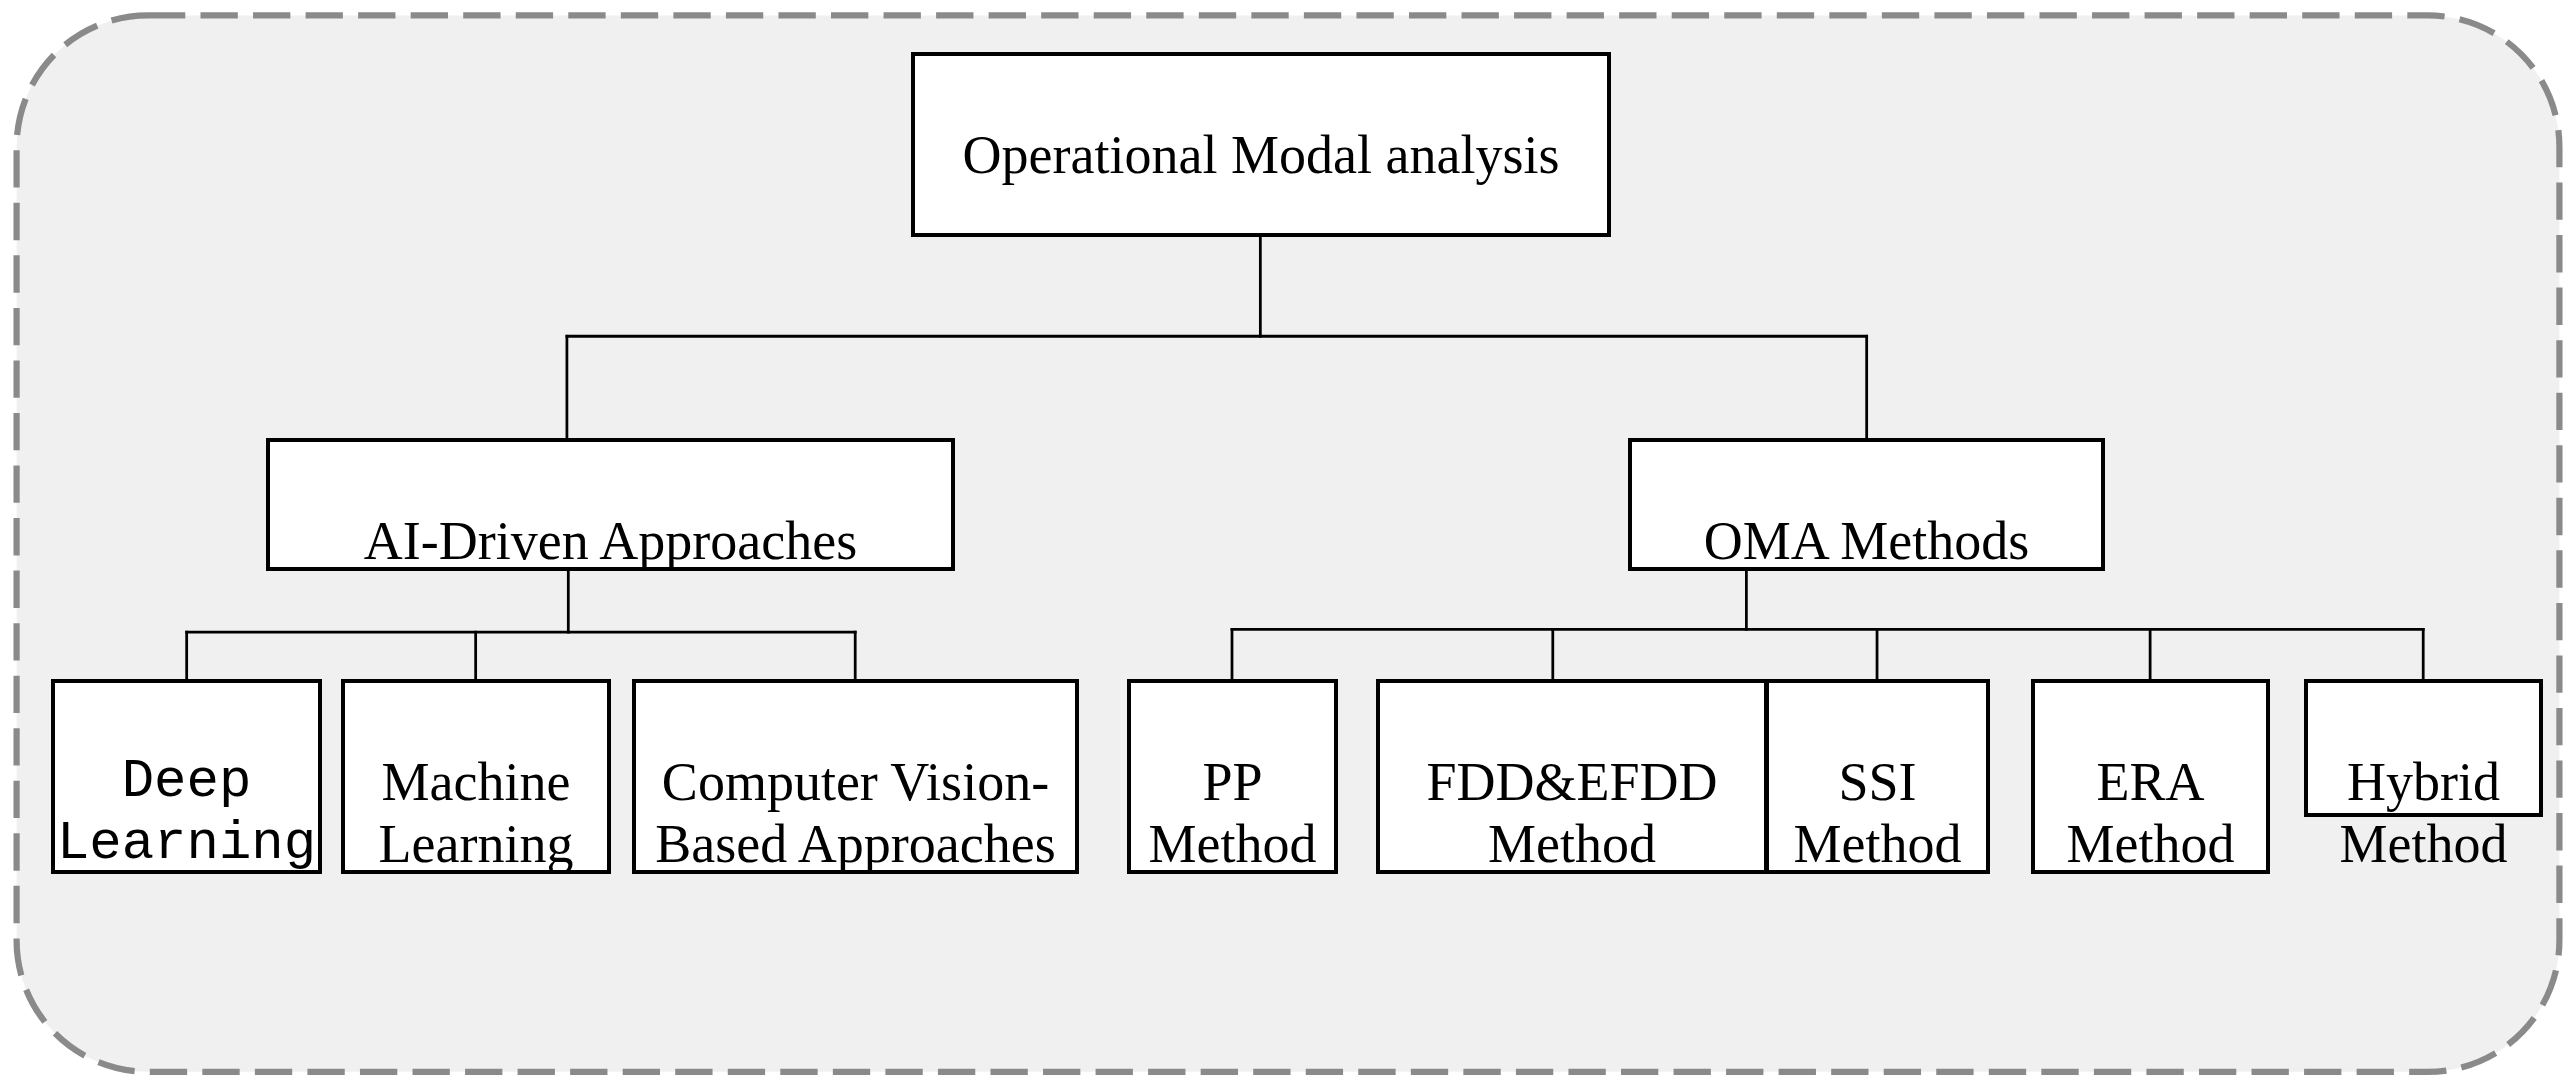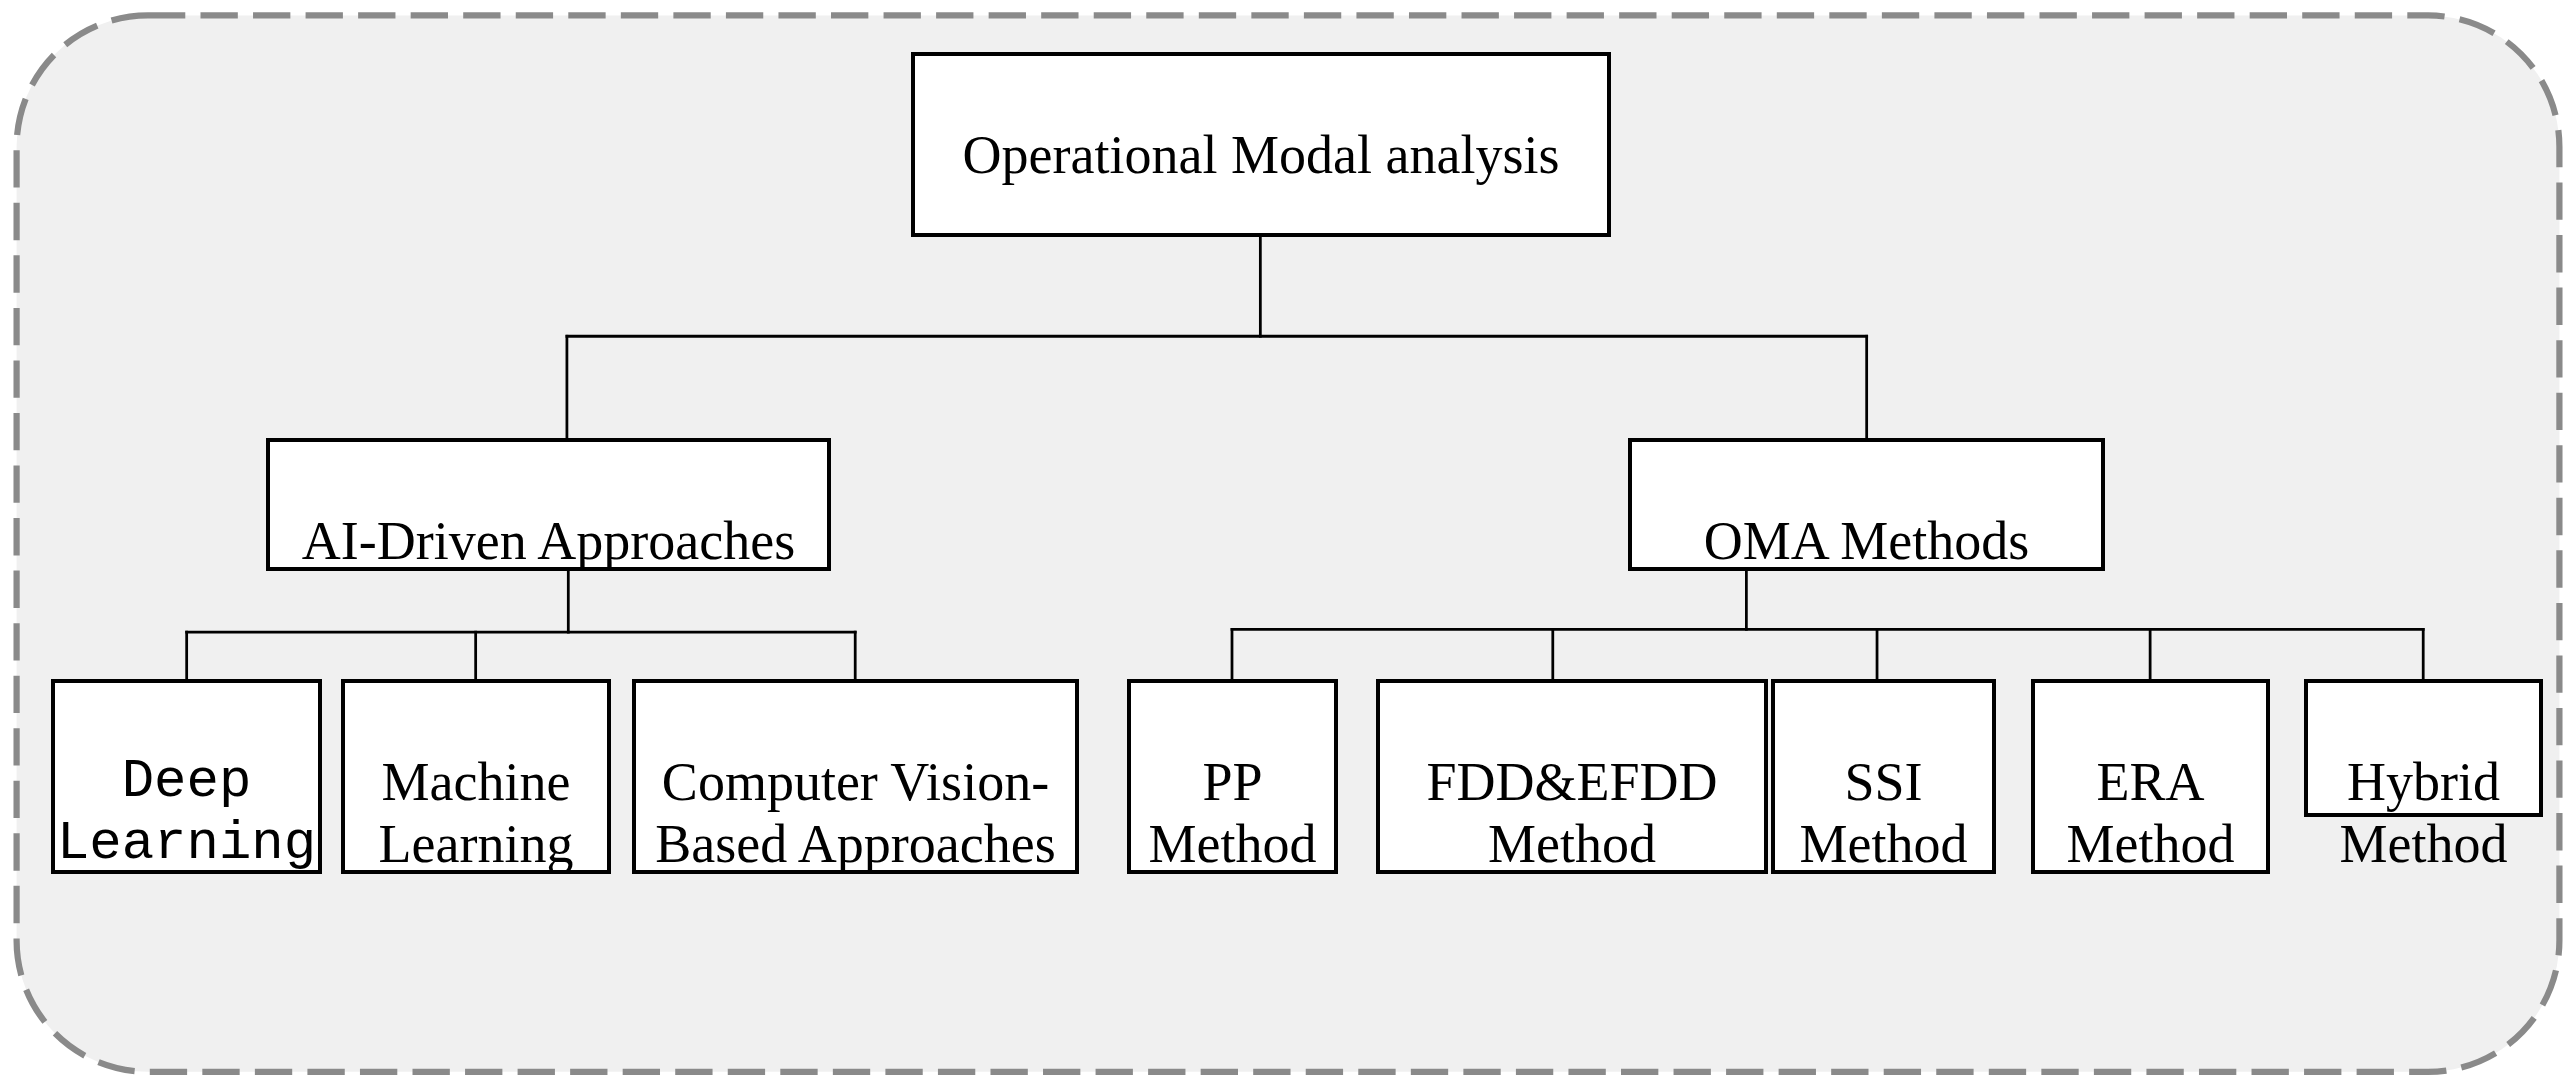--- a/index.html
+++ b/index.html
@@ -57,21 +57,21 @@
       <line x1="2715" y1="908" x2="2715" y2="985"></line>
       <line x1="3110" y1="908" x2="3110" y2="985"></line>
       <line x1="3505" y1="908" x2="3505" y2="985"></line>
     </g>
   </svg>
 
   <div class="node" style="left:911px;top:52px;width:700px;height:185px;">
     <span>Operational Modal analysis</span>
   </div>
 
-  <div class="node" style="left:266px;top:438px;width:565px;height:133px;">
+  <div class="node" style="left:266px;top:438px;width:689px;height:133px;">
     <span>AI-Driven Approaches</span>
   </div>
 
   <div class="node" style="left:1628px;top:438px;width:477px;height:133px;">
     <span>OMA Methods</span>
   </div>
 
   <div class="node" style="left:51px;top:679px;width:271px;height:195px;font-family:Liberation Mono, monospace;">
     <span>Deep
 Learning</span>
@@ -90,21 +90,21 @@
   <div class="node" style="left:1127px;top:679px;width:211px;height:195px;">
     <span>PP
 Method</span>
   </div>
 
   <div class="node" style="left:1376px;top:679px;width:392px;height:195px;">
     <span>FDD&amp;EFDD
 Method</span>
   </div>
 
-  <div class="node" style="left:1765px;top:679px;width:225px;height:195px;margin-left:6px;">
+  <div class="node" style="left:1765px;top:679px;width:225px;height:195px;">
     <span>SSI
 Method</span>
   </div>
 
   <div class="node" style="left:2031px;top:679px;width:239px;height:195px;">
     <span>ERA
 Method</span>
   </div>
 
   <div class="node" style="left:2304px;top:679px;width:239px;height:138px;">

